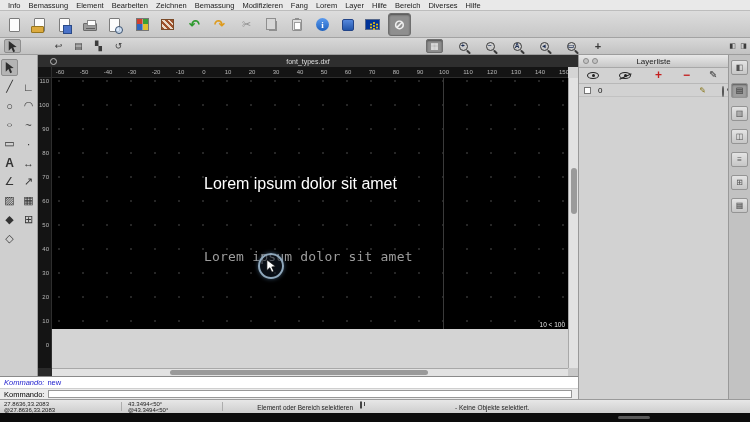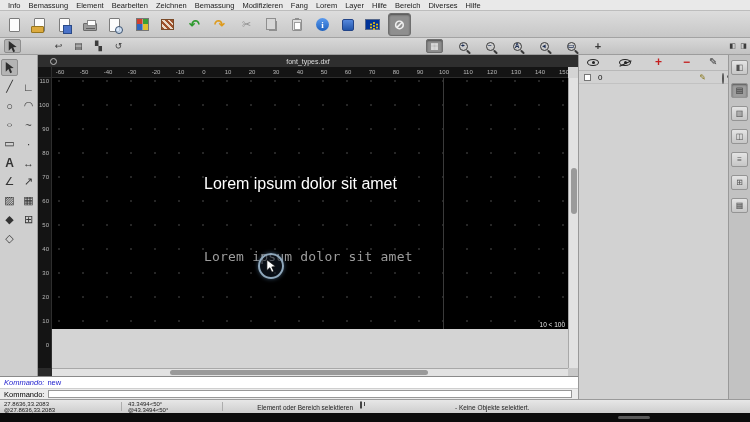--- a/index.html
+++ b/index.html
@@ -327,20 +327,27 @@
   <div class="vscroll">
       <div class="vthumb"></div>
     </div>
   <div class="hscroll">
       <div class="hthumb"></div>
     </div>
   <div class="corner-bl"></div>
   <div class="corner-br"></div>
 
   <div class="lpanel">
+    <div class="lpanel-title">
+      <span class="lpanel-dots">
+          <b></b>
+          <b></b>
+        </span>
+      <span>Layerliste</span>
+    </div>
     <div class="lpanel-toolbar">
       <span class="lp-ic" style="left:8px;top:4px">
           <span class="eye"></span>
         </span>
       <span class="lp-ic" style="left:40px;top:4px">
           <span class="eye off"></span>
         </span>
       <span class="lp-ic lp-plus" style="left:76px">+</span>
       <span class="lp-ic lp-minus" style="left:104px">−</span>
       <span class="lp-ic lp-pencil" style="left:130px">✎</span>

